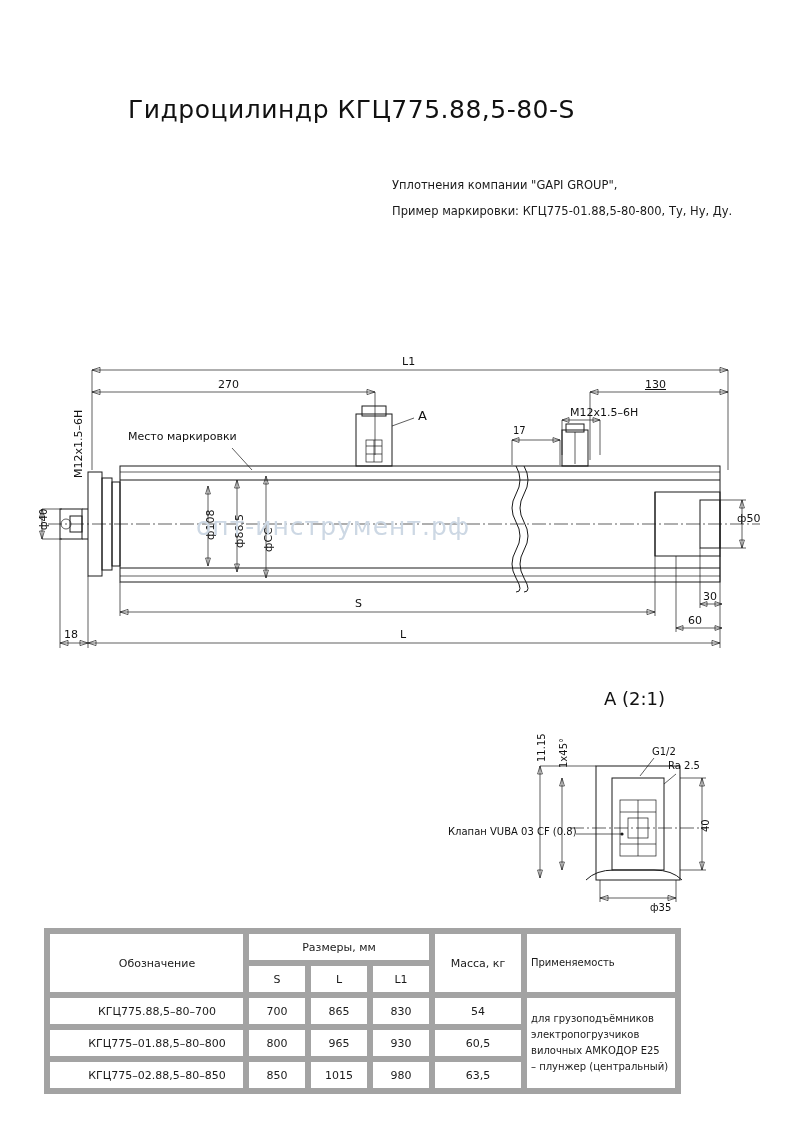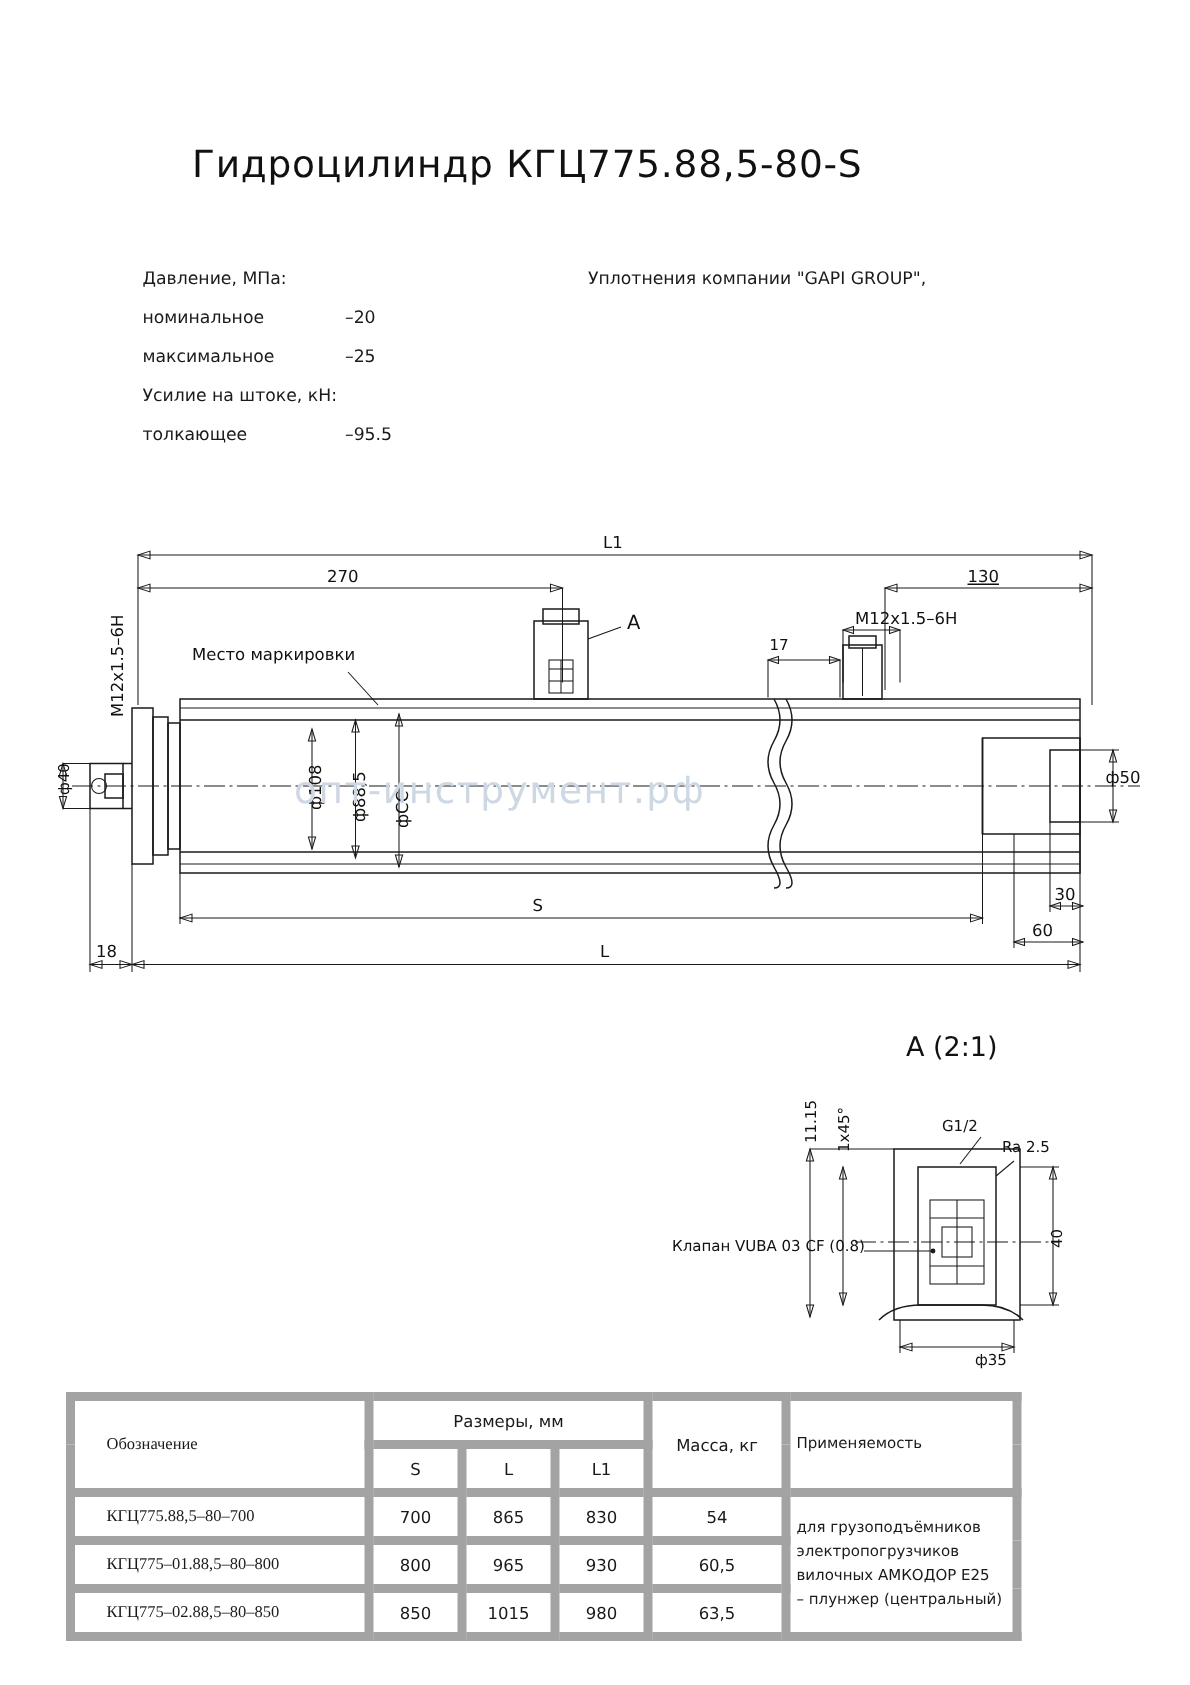--- a/index.html
+++ b/index.html
@@ -53,51 +53,36 @@
   .tbl{
     position:absolute;left:44px;top:928px;
     border-collapse:collapse;
     font-size:11px;
   }
   .tbl td,.tbl th{
     border:6px solid #a3a3a3;
     padding:0;text-align:center;font-weight:normal;
     height:26px;
   }
-  .tbl .desig{width:172px;text-align:left;padding-left:21px;font-family:Liberation Serif, serif;}
+  .tbl .desig{width:172px;text-align:center;padding-left:21px;}
   .tbl .c{width:56px;}
   .tbl .mass{width:86px;}
   .tbl .apply{width:140px;font-size:10px;line-height:16px;padding:2px 4px;text-align:left;}
 </style>
 </head>
 <body>
 
 <div class="page">
 
   <div class="title">Гидроцилиндр КГЦ775.88,5-80-S</div>
 
-  <div class="spec-left">
-    <div class="row">Давление, МПа:</div>
-    <div class="row">
-      <span>номинальное</span>
-      <span class="val">–20</span>
-    </div>
-    <div class="row">
-      <span>максимальное</span>
-      <span class="val">–25</span>
-    </div>
-    <div class="row">Усилие на штоке, кН:</div>
-    <div class="row">
-      <span>толкающее</span>
-      <span class="val">–95.5</span>
-    </div>
-  </div>
 
   <div class="spec-right">
     <div>Уплотнения компании "GAPI GROUP",</div>
+    <div>Пример маркировки: КГЦ775-01.88,5-80-800, Ту, Ну, Ду.</div>
   </div>
 
   <svg width="793" height="1123">
 
     <line class="dim" x1="92" y1="370" x2="728" y2="370"></line>
     <path class="dim" d="M92 370 l8 -2.6 v5.2 z" fill="#1a1a1a"></path>
     <path class="dim" d="M728 370 l-8 -2.6 v5.2 z" fill="#1a1a1a"></path>
     <line class="thin" x1="92" y1="370" x2="92" y2="470"></line>
     <line class="thin" x1="728" y1="370" x2="728" y2="470"></line>
 
@@ -273,21 +258,21 @@
 
   <div class="lbl" style="left:355px;top:597px;">S</div>
   <div class="lbl" style="left:400px;top:628px;">L</div>
   <div class="lbl" style="left:64px;top:628px;">18</div>
   <div class="lbl" style="left:703px;top:590px;">30</div>
   <div class="lbl" style="left:688px;top:614px;">60</div>
 
   <div class="lbl" style="left:604px;top:688px;font-size:18px;">A  (2:1)</div>
   <div class="lbl rot90 sm" style="left:536px;top:762px;">11.15</div>
   <div class="lbl rot90 sm" style="left:558px;top:768px;">1x45°</div>
-  <div class="lbl sm" style="left:628px;top:746px;">G1/2</div>
+  <div class="lbl sm" style="left:652px;top:746px;">G1/2</div>
   <div class="lbl sm" style="left:668px;top:760px;">Ra 2.5</div>
   <div class="lbl rot90 sm" style="left:700px;top:832px;">40</div>
   <div class="lbl sm" style="left:650px;top:902px;text-align:right;">ф35</div>
   <div class="lbl sm" style="left:448px;top:826px;">Клапан VUBA 03 CF (0.8)</div>
 
   <div class="watermark">опт-инструмент.рф</div>
 
   <table class="tbl">
     <tbody>
         <tr>

